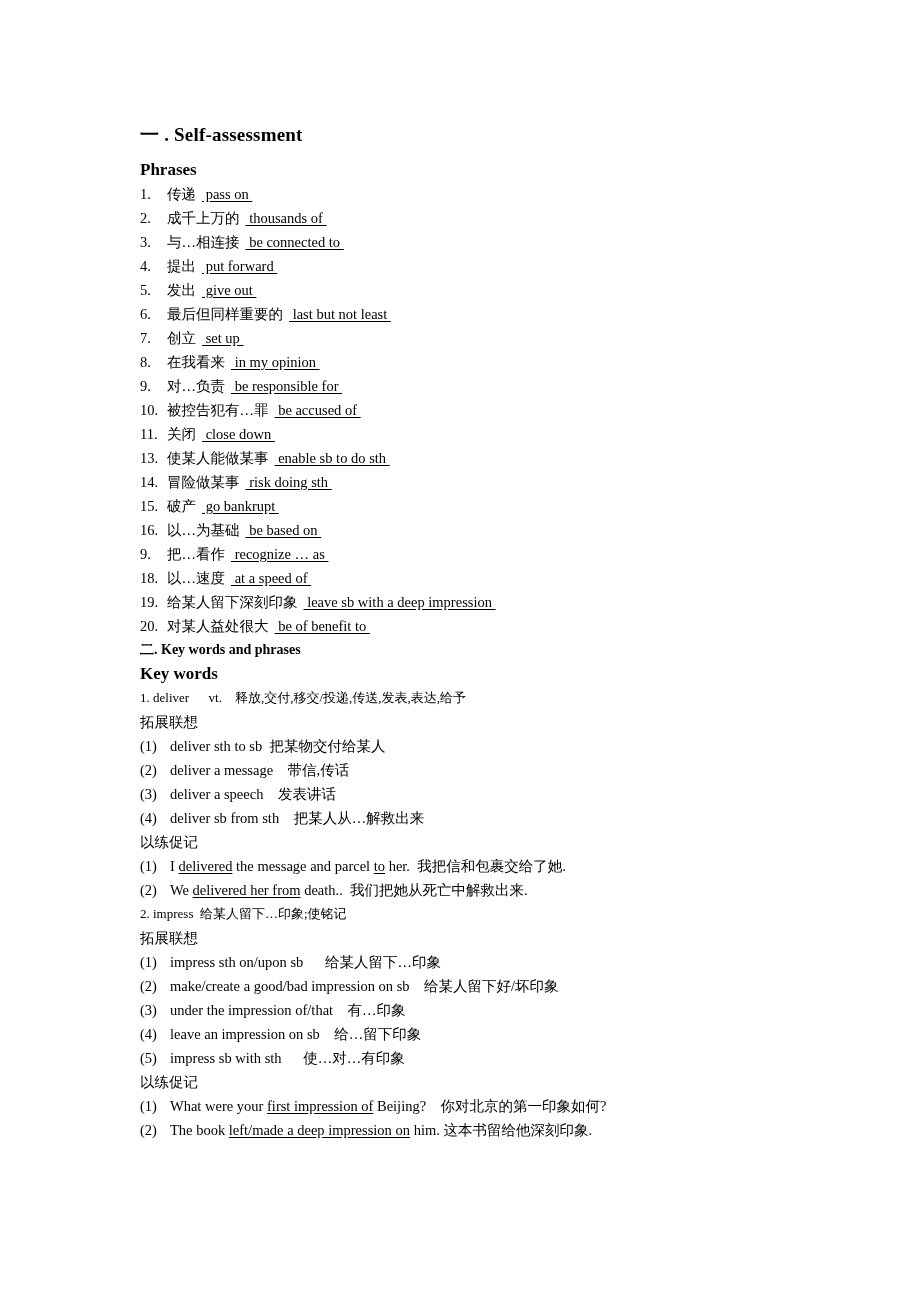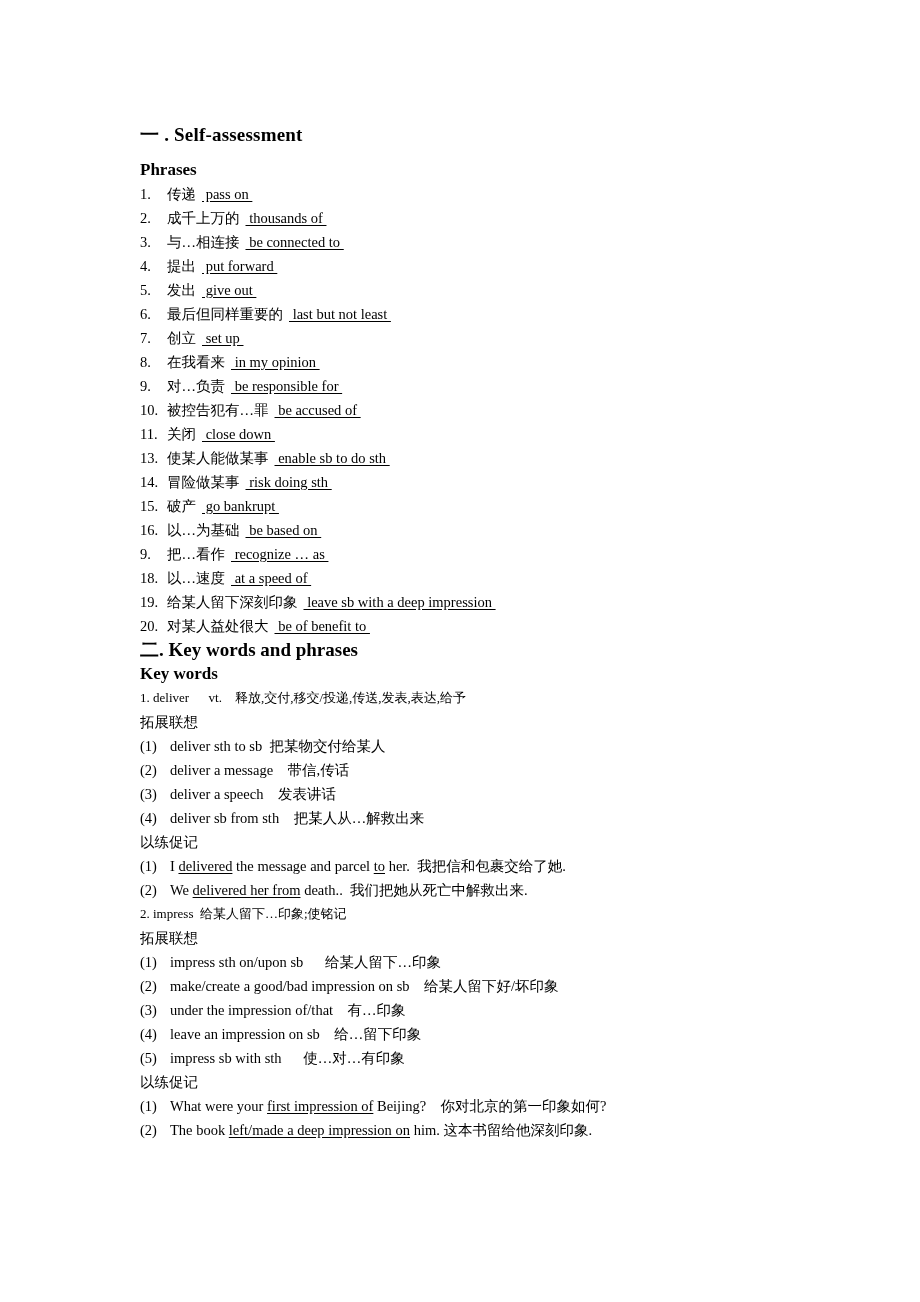--- a/index.html
+++ b/index.html
@@ -40,21 +40,21 @@
     white-space: pre;
   }
   .sub-heading {
     font-size: 17px;
     font-weight: bold;
     line-height: 24px;
     margin: 0;
     white-space: pre;
   }
   .section-heading {
-    font-size: 19px;
+    font-size: 14px;
     font-weight: bold;
     line-height: 24px;
     margin: 0;
     white-space: pre;
   }
 
   
   .phrase-list {
     list-style: none;
     margin: 0;

